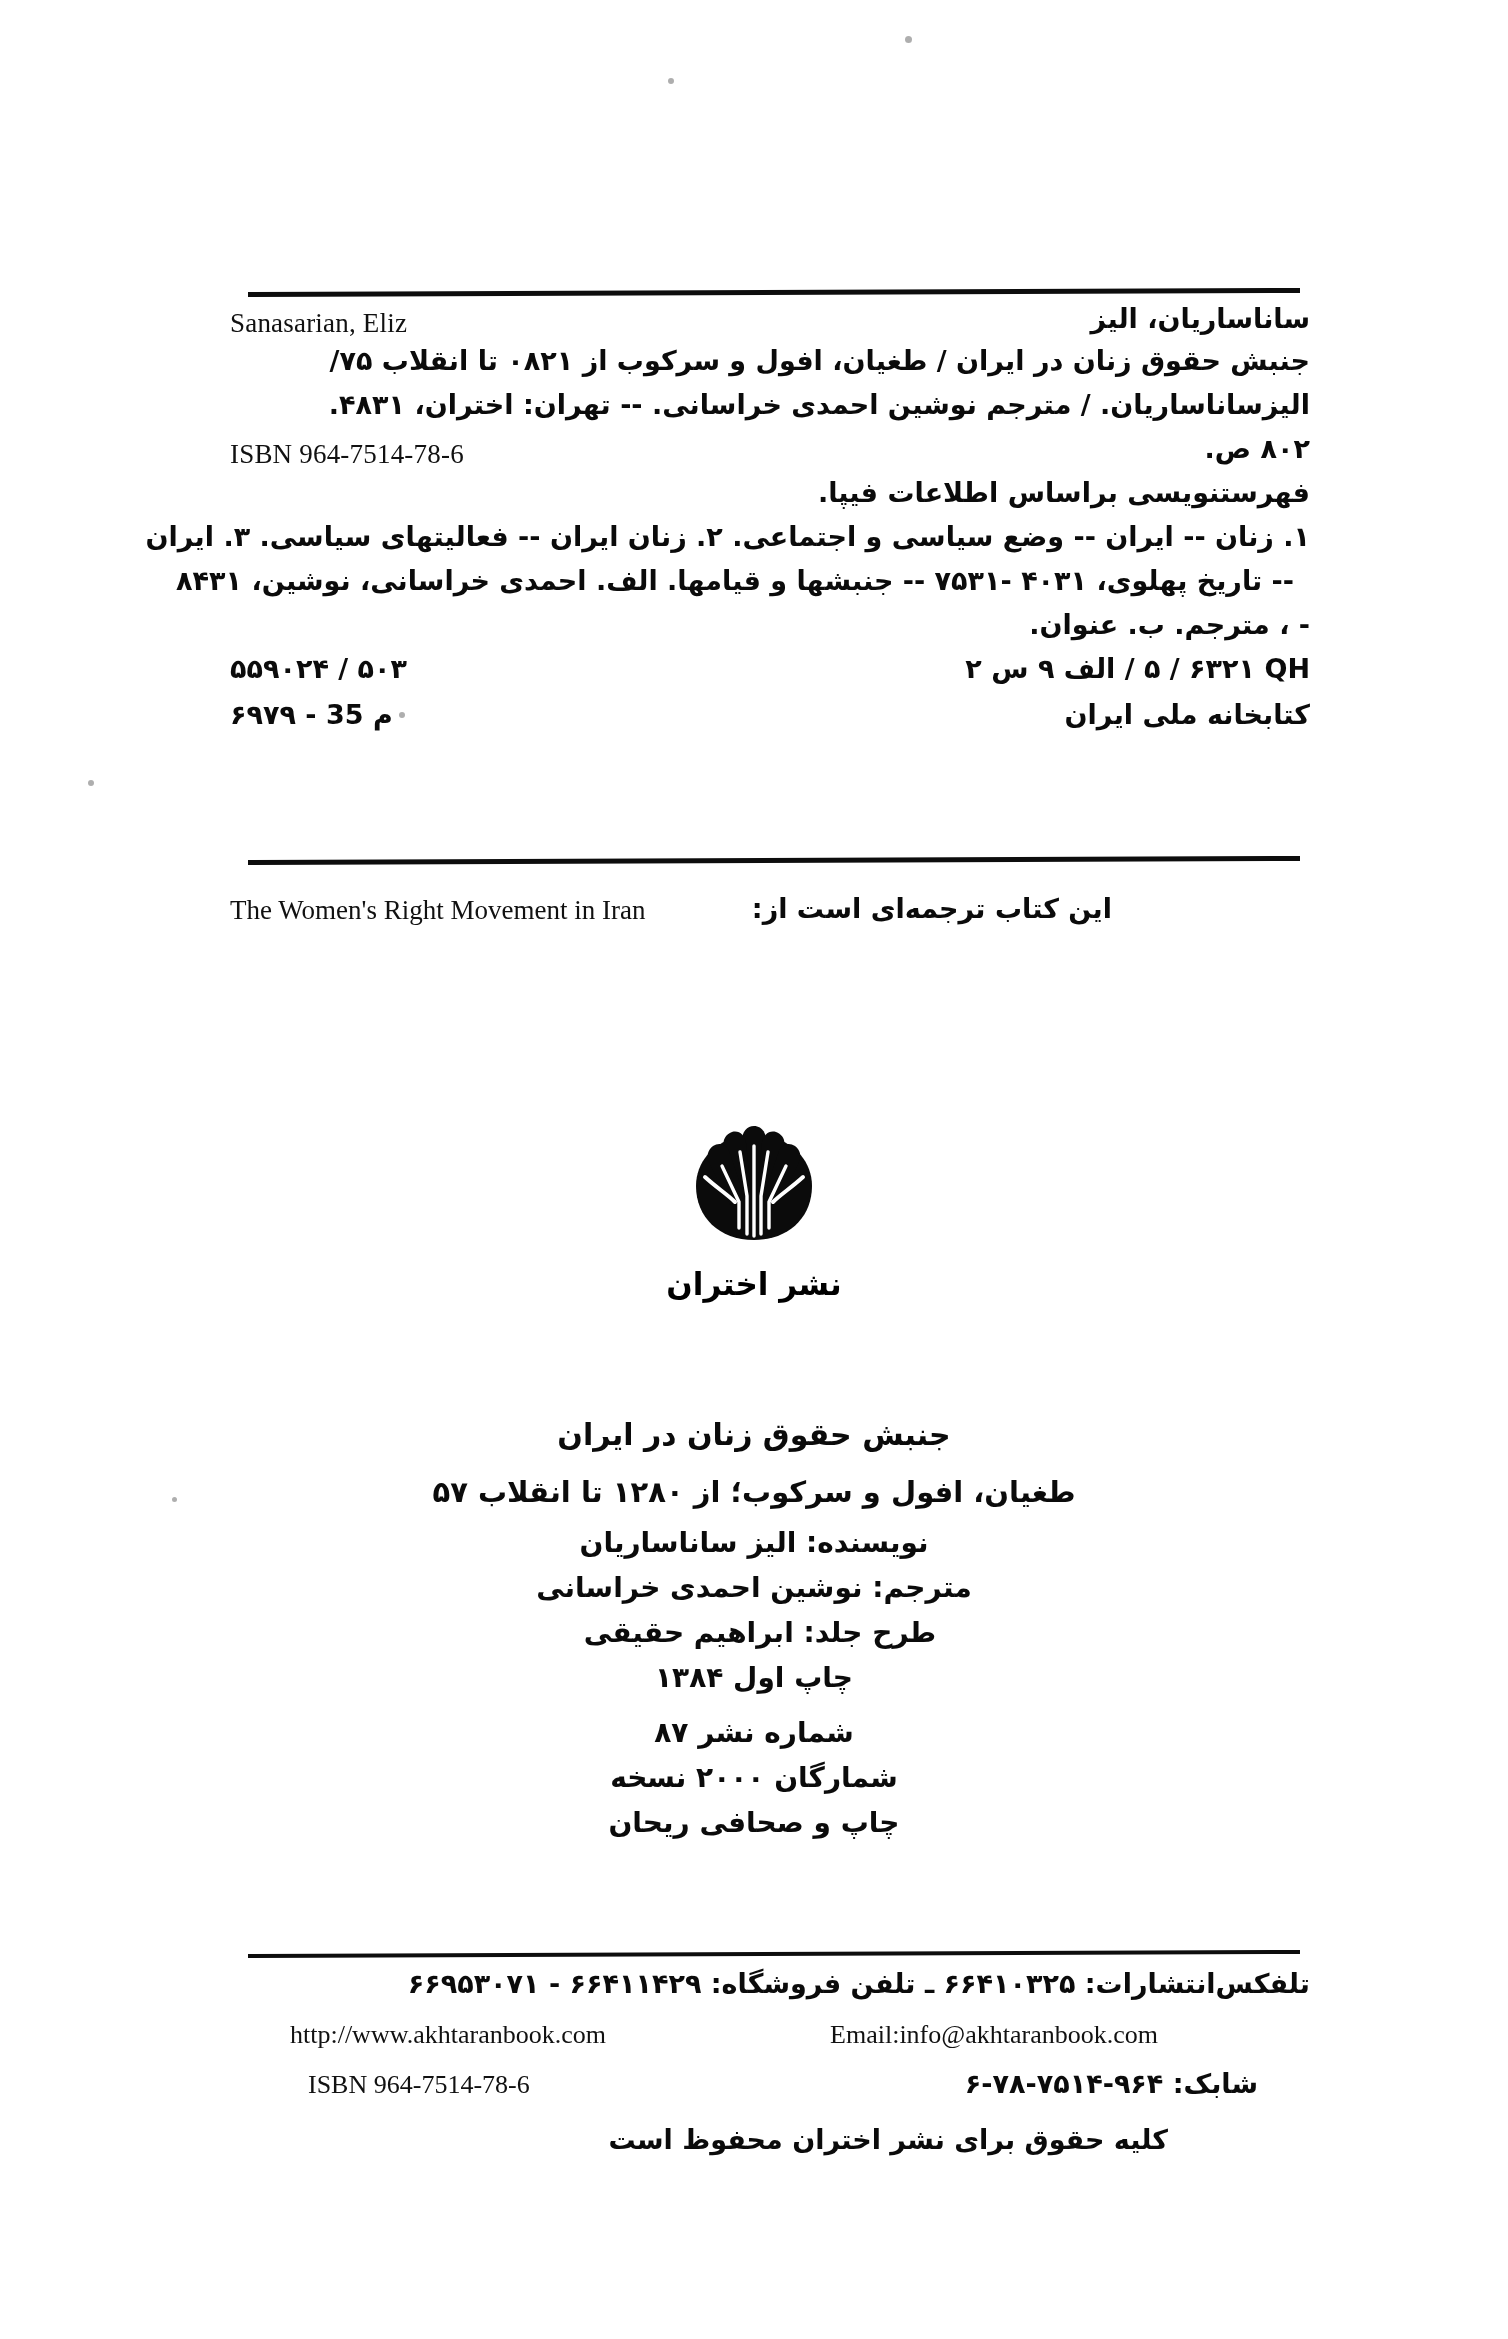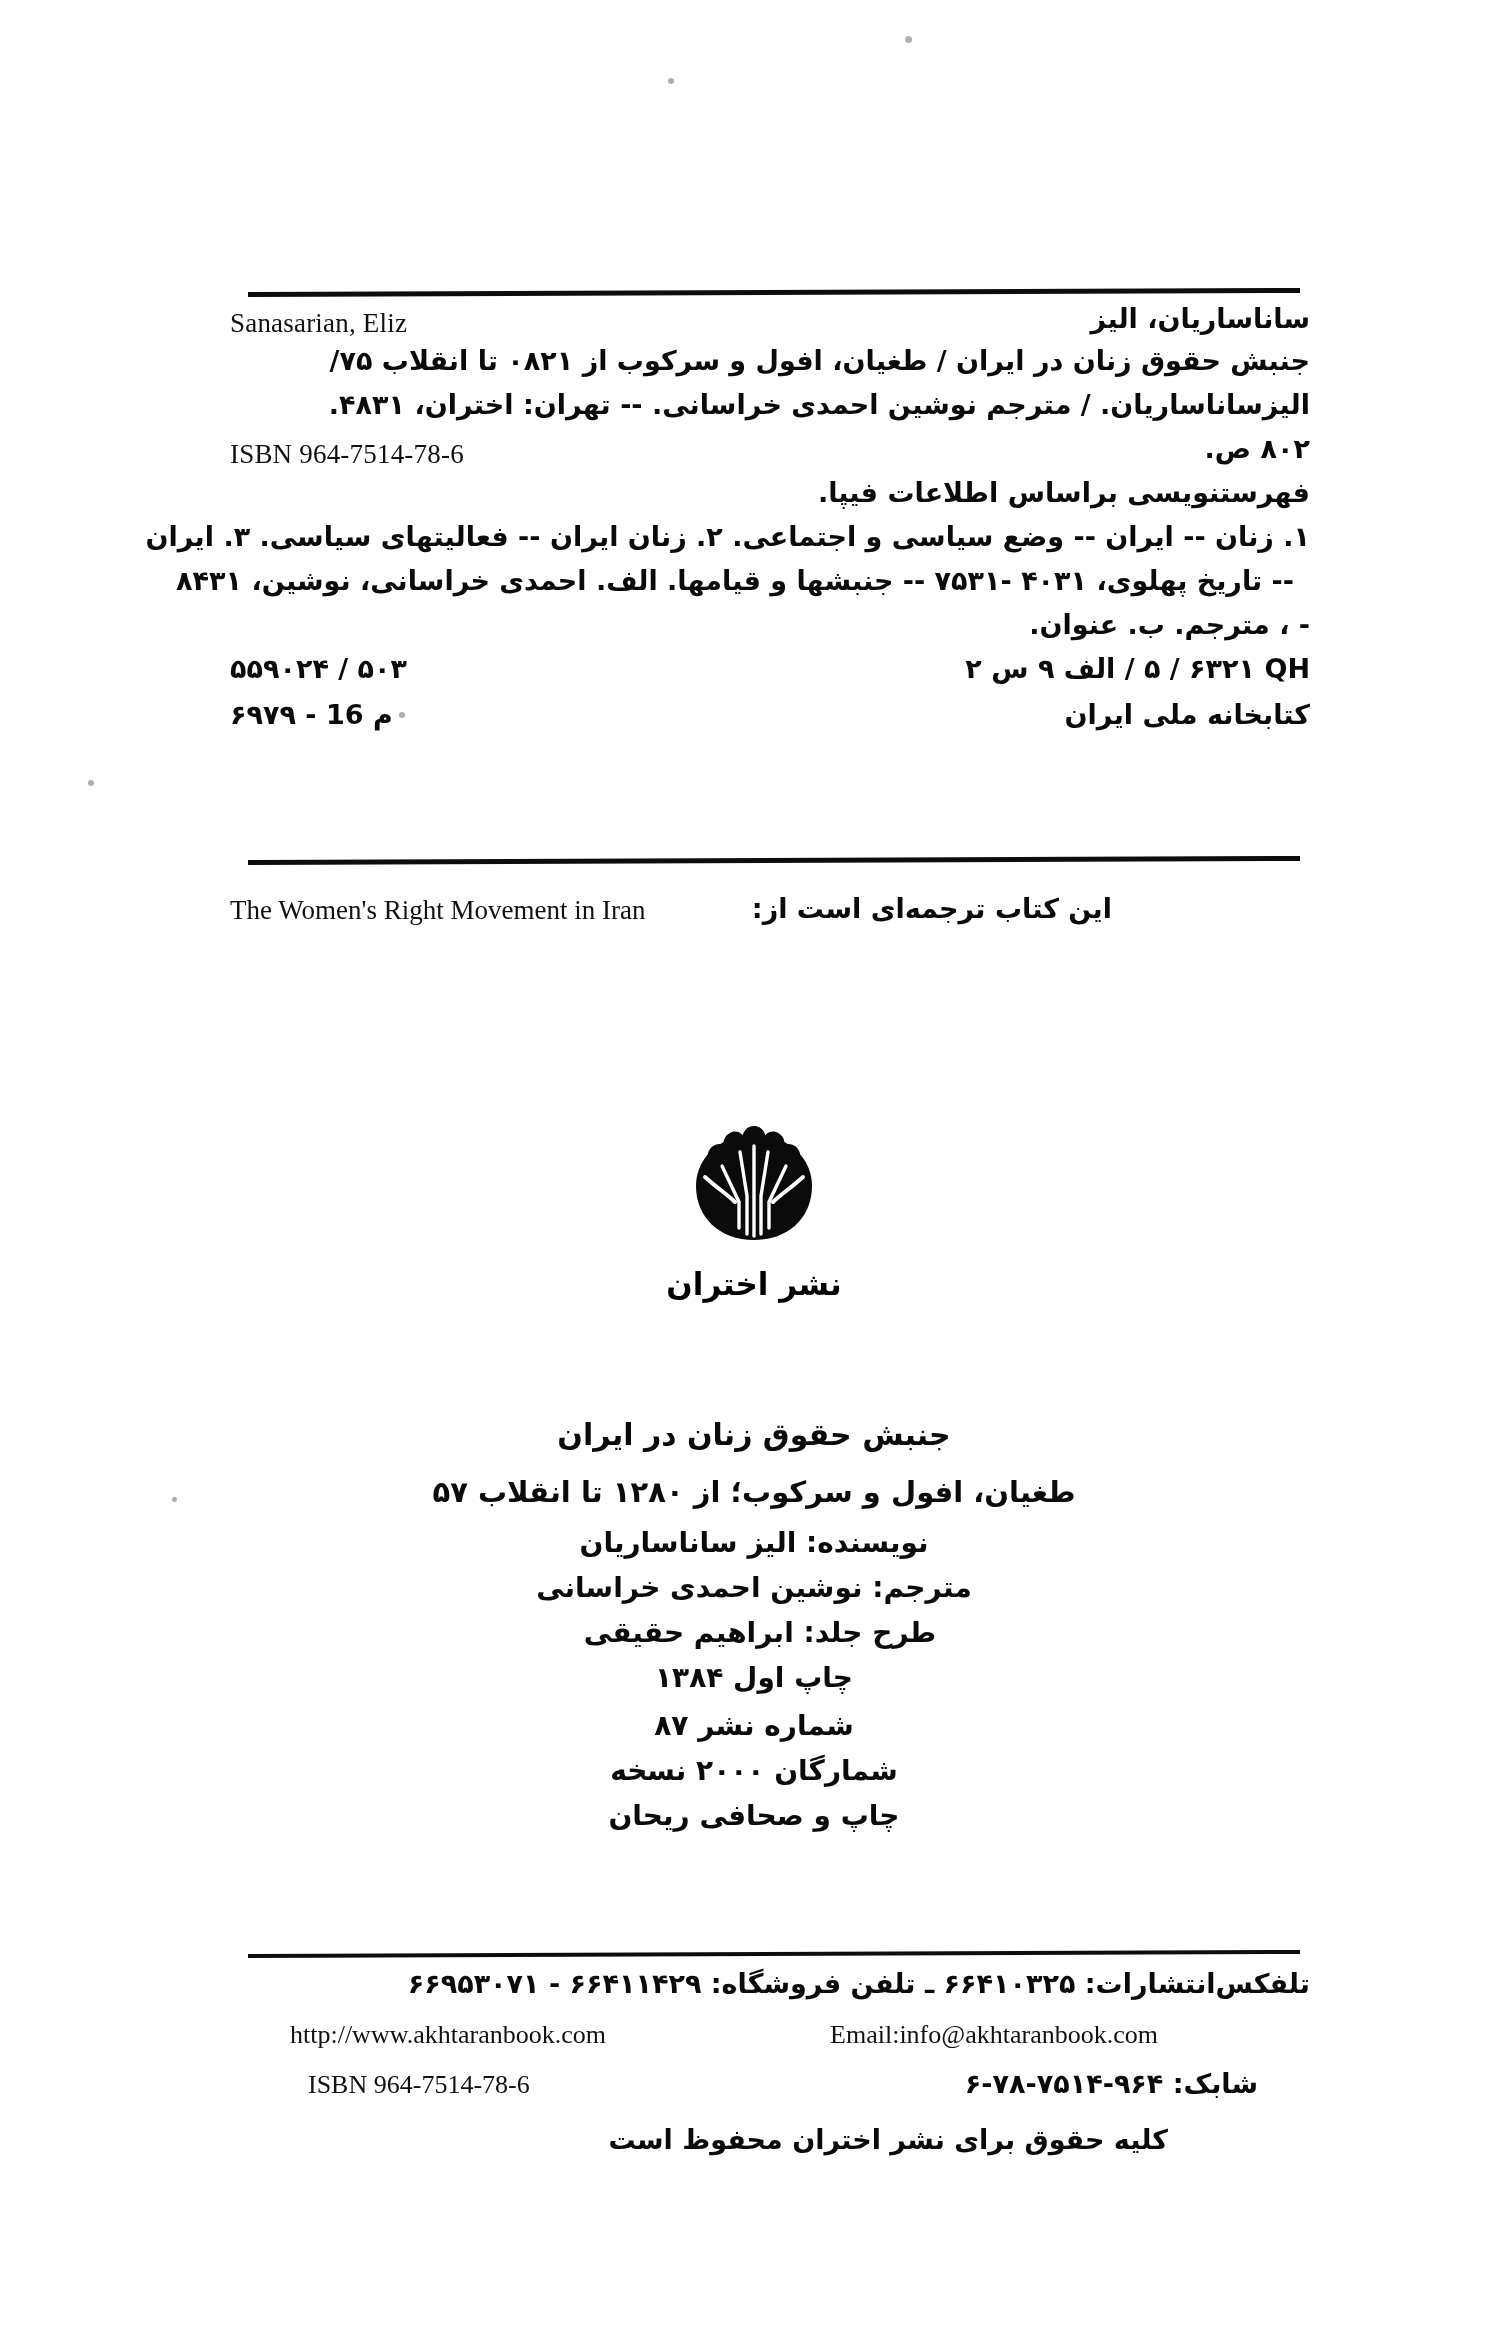--- a/index.html
+++ b/index.html
@@ -171,21 +171,21 @@
     <div class="cip-row" style="height:44px;">
       <span class="fa fa-cip abs" style="right:0px;top:0px;">-    ، مترجم. ب. عنوان.</span>
     </div>
 
     <div class="cip-row" style="height:46px;">
       <span class="fa fa-cip abs" style="left:0px;top:0px;">۳۰۵ / ۴۲۰۹۵۵</span>
       <span class="fa fa-cip abs" style="right:0px;top:0px;">HQ ۱۲۳۶ / ۵ / الف ۹ س ۲</span>
     </div>
 
     <div class="cip-row" style="height:46px;">
-      <span class="fa fa-cip abs" style="left:0px;top:0px;">م 61 - ۹۷۹۶</span>
+      <span class="fa fa-cip abs" style="left:0px;top:0px;">م 53 - ۹۷۹۶</span>
       <span class="fa fa-cip abs" style="right:0px;top:0px;">کتابخانه ملی ایران</span>
     </div>
   </div>
 
   <div class="rule tilt" style="top:858px;"></div>
 
   <div class="abs" style="left:230px;top:895px;width:1080px;">
     <div style="position:relative;height:48px;">
       <span class="xl-lat abs" style="left:0px;top:0px;">The Women's Right Movement in Iran</span>
       <span class="fa fa-cip abs" style="right:198px;top:0px;">این کتاب ترجمه‌ای است از:</span>
@@ -220,21 +220,21 @@
     </svg>
     <div class="logo-name" style="margin-top:24px;">نشر اختران</div>
   </div>
 
   <div class="colophon" style="top:1420px;">
     <div class="cline c-title" style="margin-bottom:28px;">جنبش حقوق زنان در ایران</div>
     <div class="cline c-sub" style="margin-bottom:22px;">طغیان، افول و سرکوب؛ از ۱۲۸۰ تا انقلاب ۵۷</div>
     <div class="cline c-item" style="margin-bottom:17px;">نویسنده: الیز ساناساریان</div>
     <div class="cline c-item" style="margin-bottom:17px;">مترجم: نوشین احمدی خراسانی</div>
     <div class="cline c-item" style="margin-bottom:17px;padding-left:12px;">طرح جلد: ابراهیم حقیقی</div>
-    <div class="cline c-item" style="margin-bottom:20px;">چاپ اول ۱۳۸۴</div>
+    <div class="cline c-item" style="margin-bottom:27px;">چاپ اول ۱۳۸۴</div>
     <div class="cline c-item" style="margin-bottom:17px;">شماره نشر ۸۷</div>
     <div class="cline c-item" style="margin-bottom:17px;">شمارگان ۲۰۰۰ نسخه</div>
     <div class="cline c-item">چاپ و صحافی ریحان</div>
   </div>
 
   <div class="rule thin tilt" style="top:1952px;"></div>
 
   <div class="abs" style="left:230px;top:1968px;width:1080px;">
 
     <div style="position:relative;height:52px;">

